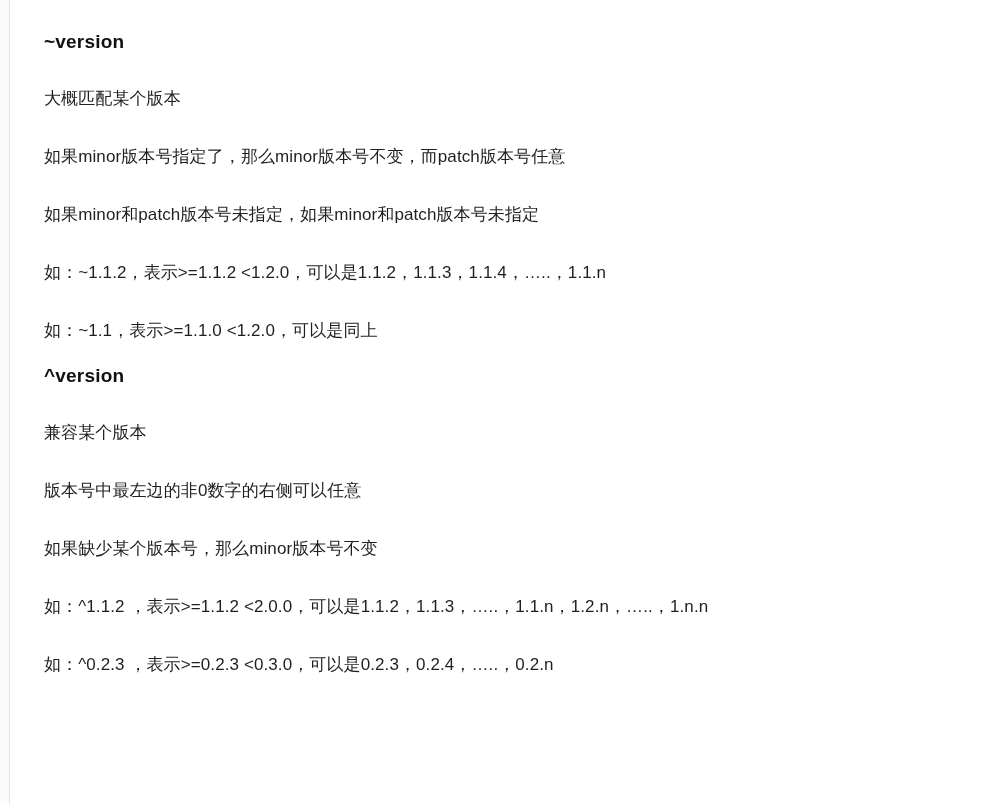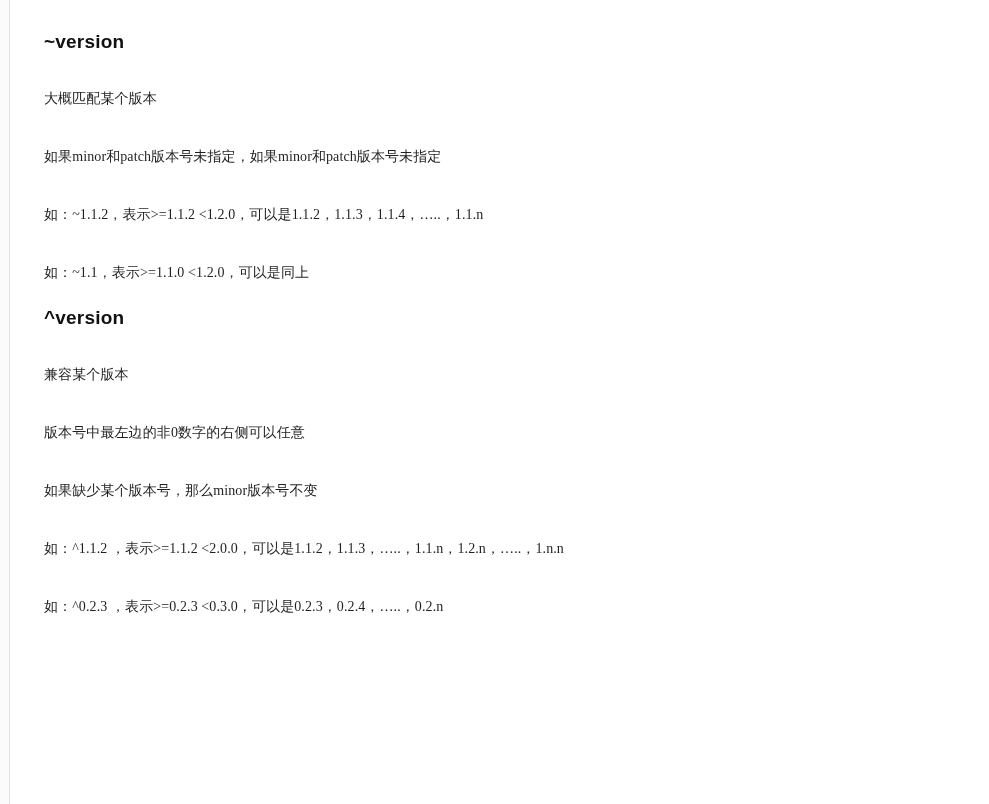--- a/index.html
+++ b/index.html
@@ -41,46 +41,46 @@
   }
   h3.heading {
     font-size: 19px;
     font-weight: bold;
     margin: 14px 0 0 0;
     line-height: 28px;
     letter-spacing: 0.2px;
     color: #111111;
   }
   p.para {
-    font-size: 14px;
+    font-size: 17px;
     line-height: 30px;
     margin: 28px 0 0 0;
     color: #1f1f1f;
     font-weight: 400;
     letter-spacing: 0.1px;
-    font-family: Liberation Serif, serif;
   }
   .block + .block {
     margin-top: 16px;
   }
   .sec2 {
     margin-top: 26px;
   }
 </style>
 </head>
 <body>
 
 <div class="page">
 
   <div class="gutter"></div>
   <div class="left-rule"></div>
 
   <section class="block">
     <h3 class="heading">~version</h3>
     <p class="para">大概匹配某个版本</p>
+    <p class="para">如果minor版本号指定了，那么minor版本号不变，而patch版本号任意</p>
     <p class="para">如果minor和patch版本号未指定，如果minor和patch版本号未指定</p>
     <p class="para">如：~1.1.2，表示&gt;=1.1.2 &lt;1.2.0，可以是1.1.2，1.1.3，1.1.4，…..，1.1.n</p>
     <p class="para">如：~1.1，表示&gt;=1.1.0 &lt;1.2.0，可以是同上</p>
   </section>
 
   <section class="block sec2">
     <h3 class="heading">^version</h3>
     <p class="para">兼容某个版本</p>
     <p class="para">版本号中最左边的非0数字的右侧可以任意</p>
     <p class="para">如果缺少某个版本号，那么minor版本号不变</p>

